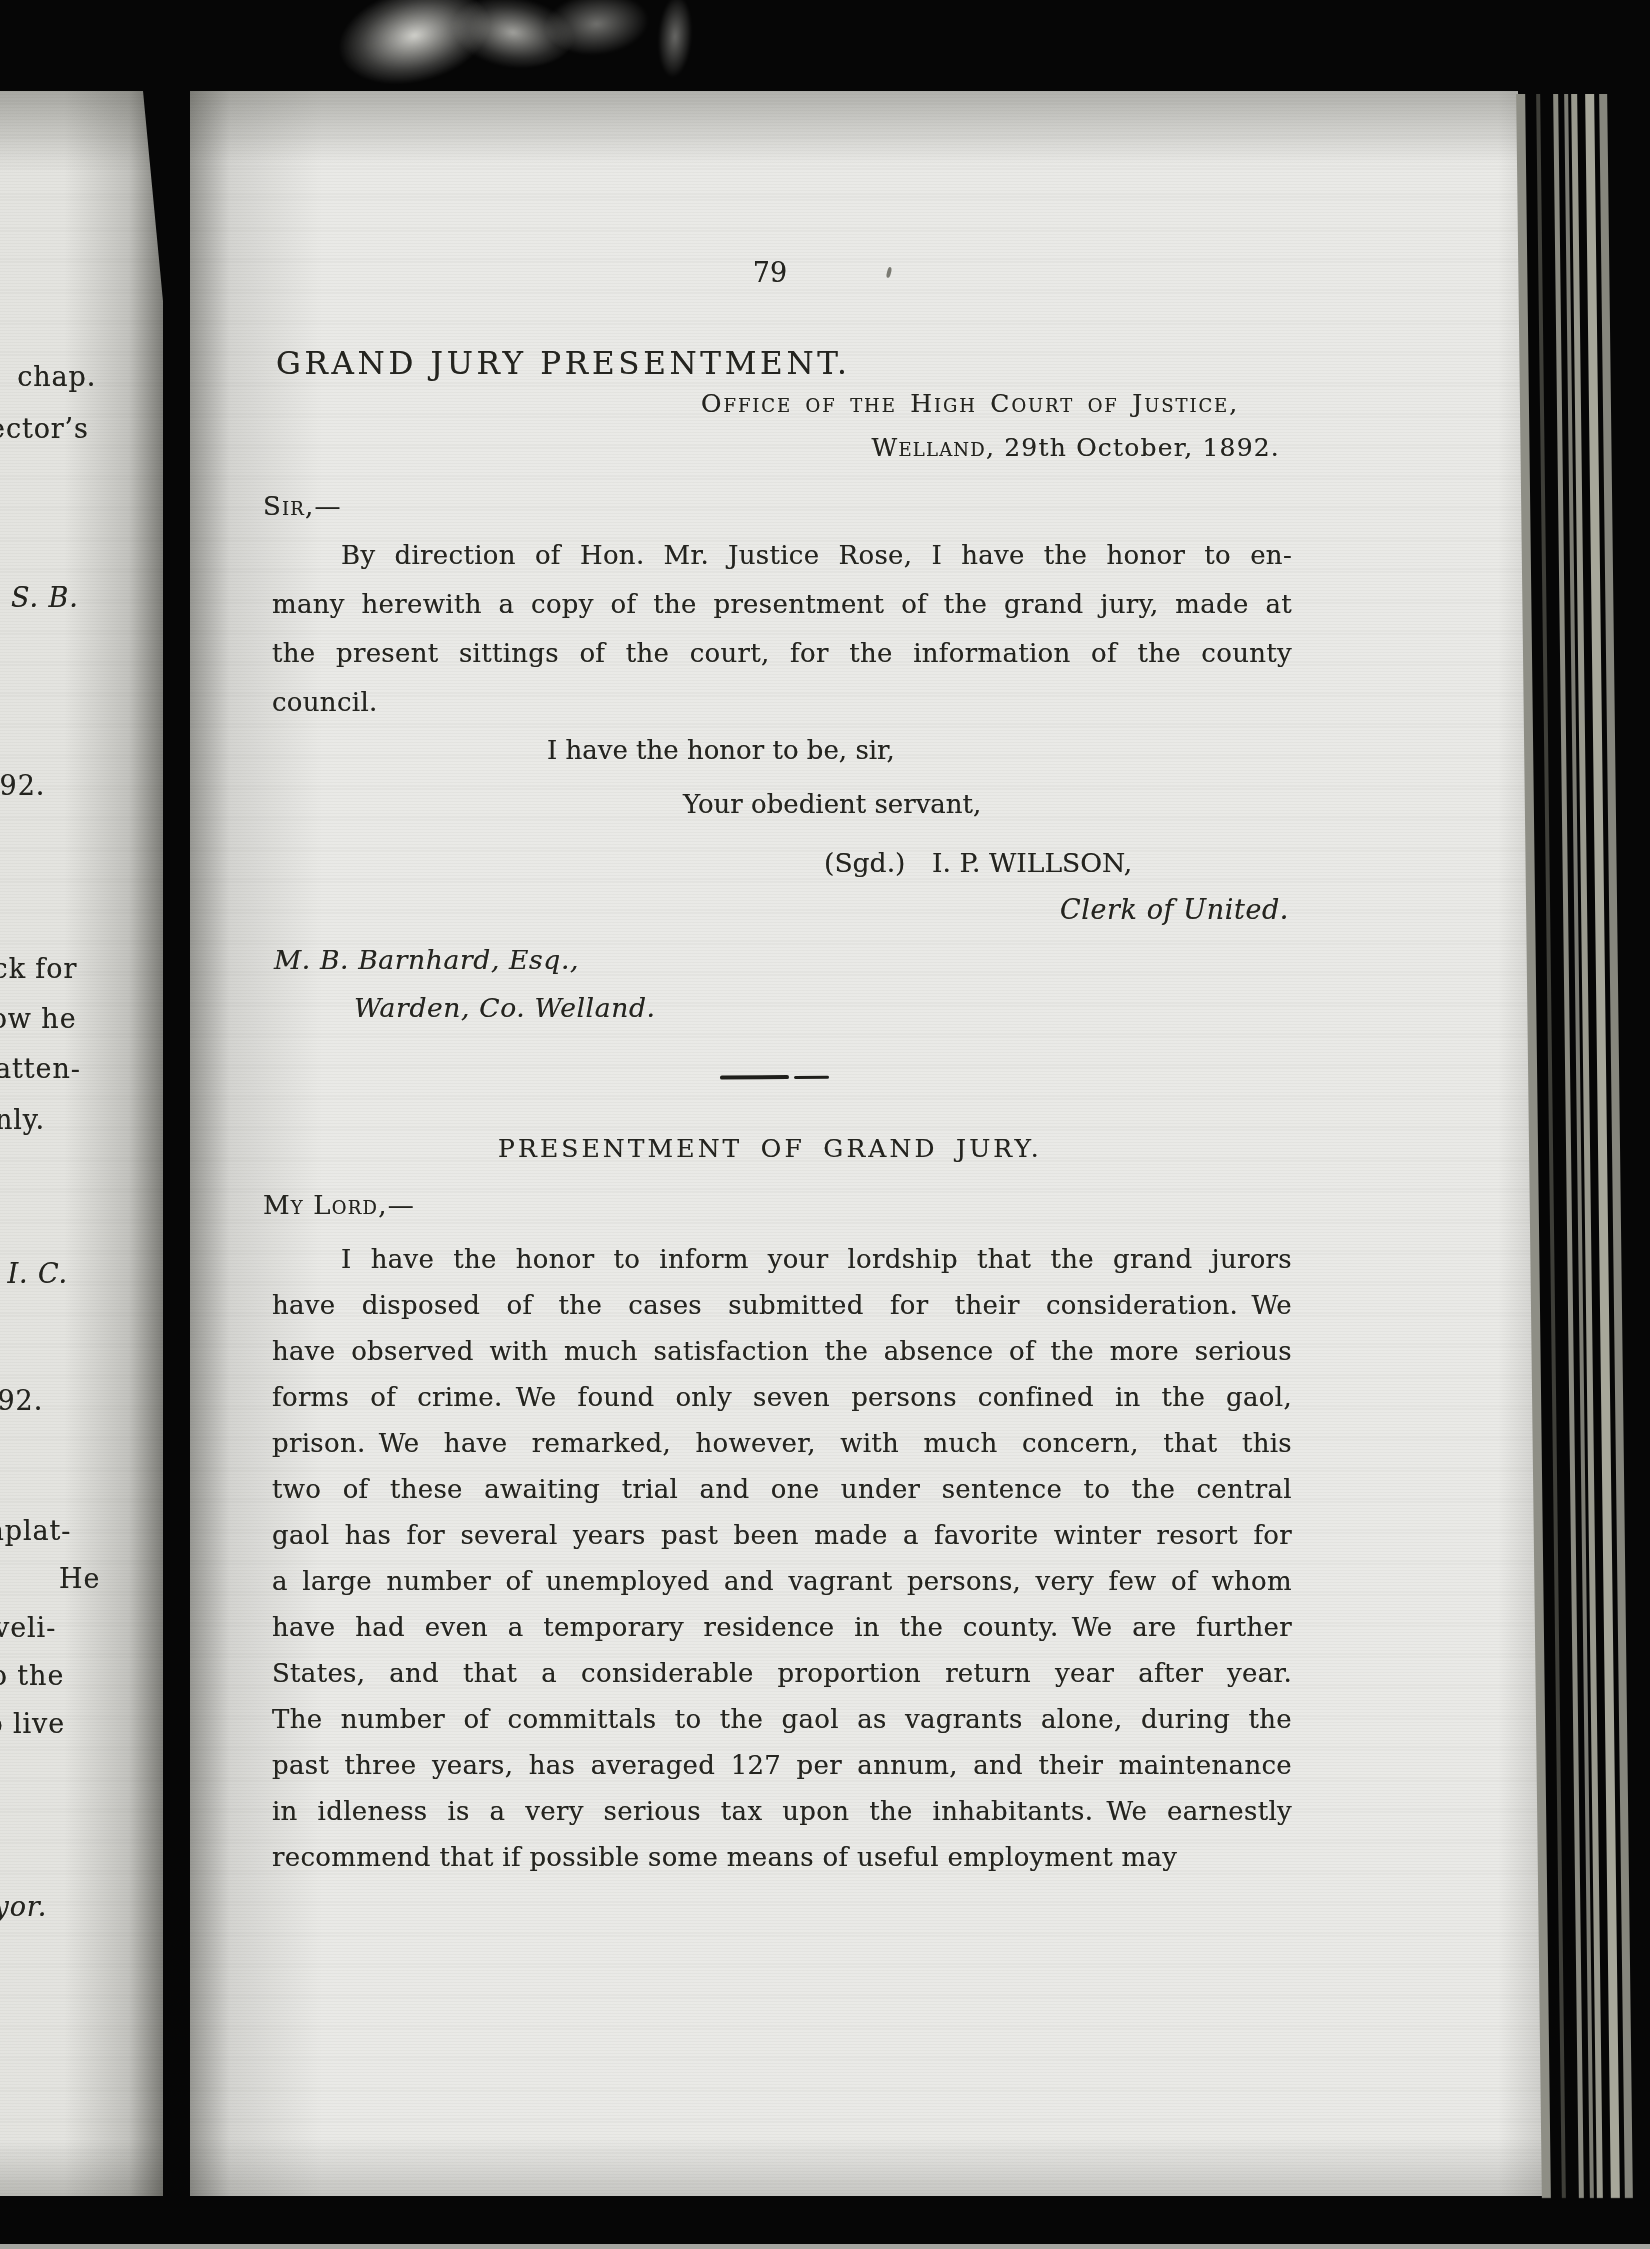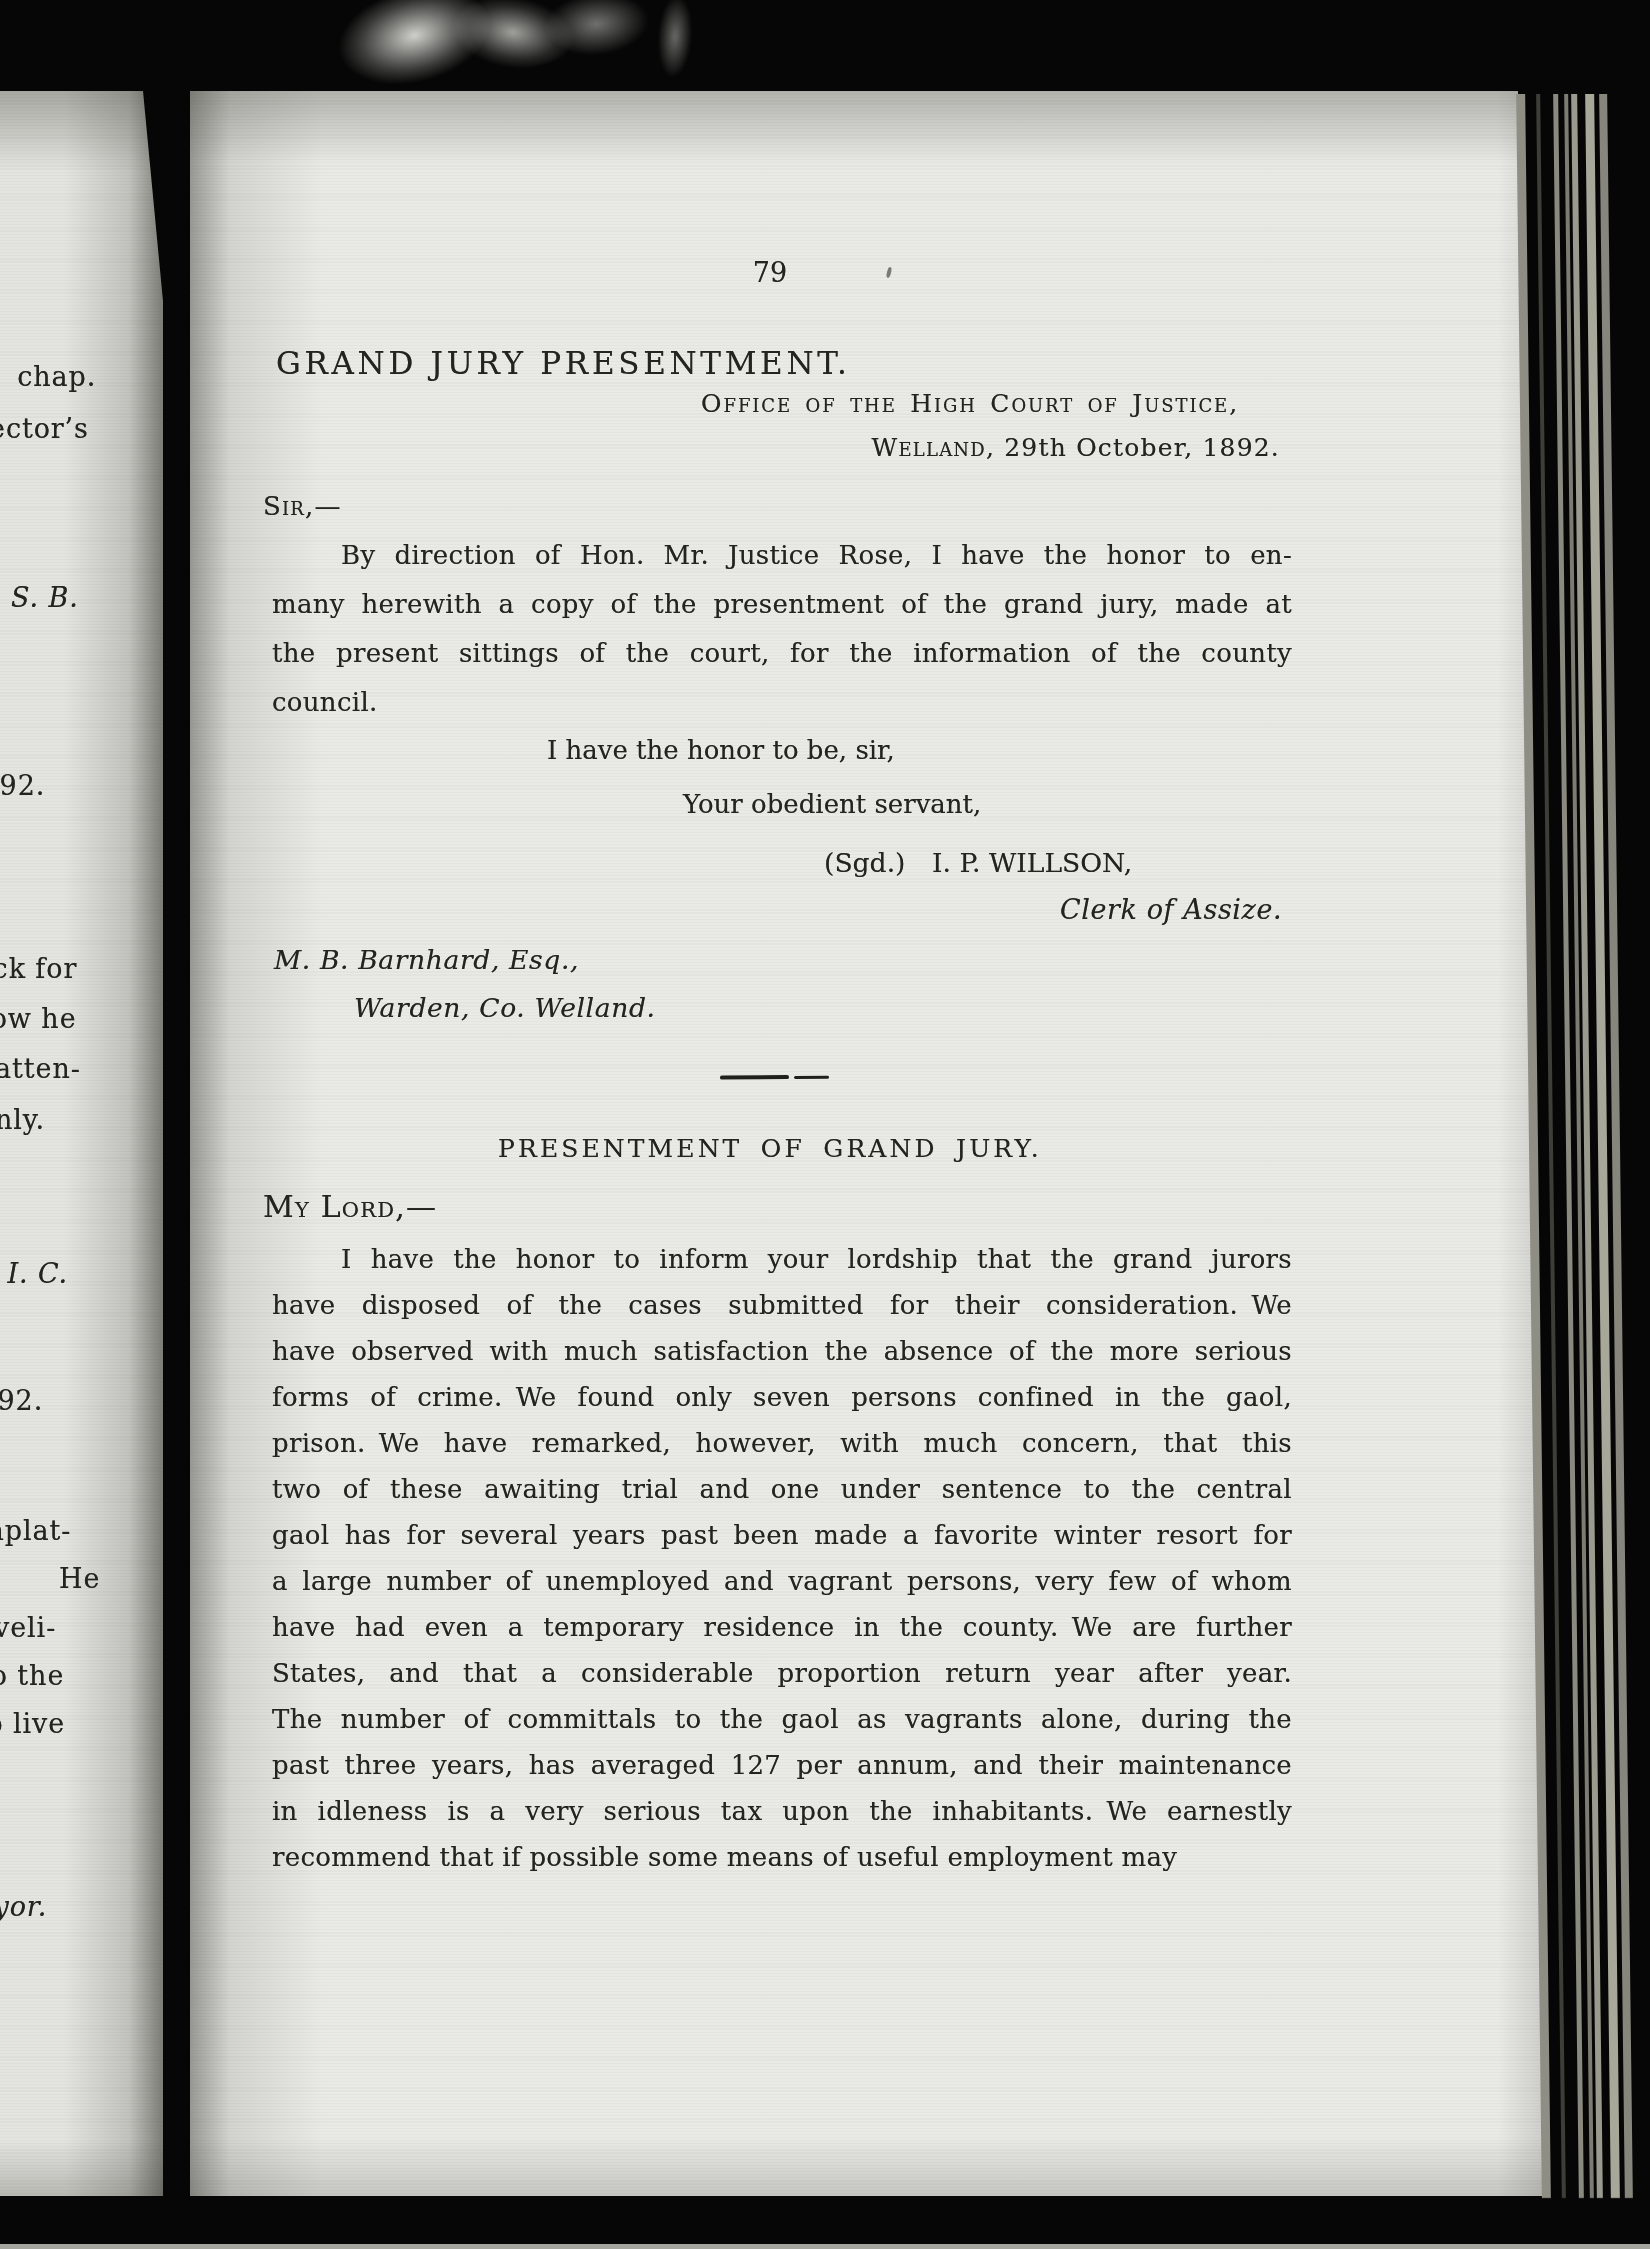--- a/index.html
+++ b/index.html
@@ -56,21 +56,21 @@
   .sc{font-variant:small-caps;}
   .pageno{left:70px;top:168px;width:1020px;text-align:center;font-size:27px;}
   .speck{left:697px;top:176px;width:4.3px;height:11px;background:#55554c;border-radius:45%;
          transform:rotate(14deg);opacity:.75;}
   .title{left:70px;top:241px;width:1020px;font-size:31px;font-weight:normal;
          letter-spacing:3.7px;margin:16px;}
   .office{left:70px;top:300px;width:979px;text-align:right;font-size:25px;
           letter-spacing:1.9px;word-spacing:3.7px;}
   .dateline{left:70px;top:344px;width:1020px;text-align:right;font-size:25px;letter-spacing:1.2px;}
   .salut1{left:73px;top:402px;font-size:26px;letter-spacing:1.2px;}
-  .salut2{left:73px;top:1101px;font-size:30px;letter-spacing:1.2px;}
+  .salut2{left:73px;top:1101px;font-size:26px;letter-spacing:1.2px;}
   .para{left:82px;width:1020px;font-size:26px;letter-spacing:0.3px;}
   .para .line{position:static;display:block;text-align:justify;text-align-last:justify;
               text-shadow:0 0 0.6px rgba(25,25,20,.5);}
   .para .line.last{text-align-last:left;}
   .para .line.indent{padding-left:69px;}
   .para1{top:440px;}   .para1 .line{height:49px;line-height:49px;}
   .para2{top:1145px;}  .para2 .line{height:46px;line-height:46px;}
   .val1{left:357px;top:646px;font-size:26px;}
   .val2{left:493px;top:700px;font-size:26px;}
   .signature{left:634px;top:759px;font-size:26.6px;}
@@ -140,21 +140,21 @@
     <div class="para para1">
       <div class="line indent">By direction of Hon. Mr. Justice Rose, I have the honor to en-</div>
       <div class="line">many herewith a copy of the presentment of the grand jury, made at</div>
       <div class="line">the present sittings of the court, for the information of the county</div>
       <div class="line last">council.</div>
     </div>
 
     <div class="txt val1">I have the honor to be, sir,</div>
     <div class="txt val2">Your obedient servant,</div>
     <div class="txt signature">(Sgd.)  I. P. WILLSON,</div>
-    <div class="txt sigtitle">Clerk of Assize.</div>
+    <div class="txt sigtitle">Clerk of United.</div>
     <div class="txt addr1">M. B. Barnhard, Esq.,</div>
     <div class="txt addr2">Warden, Co. Welland.</div>
 
     <div class="divider">
         <span class="d1"></span>
         <span class="d2"></span>
       </div>
 
     <h2 class="txt heading2">PRESENTMENT OF GRAND JURY.</h2>
     <div class="txt salut2 sc">My Lord,—</div>

